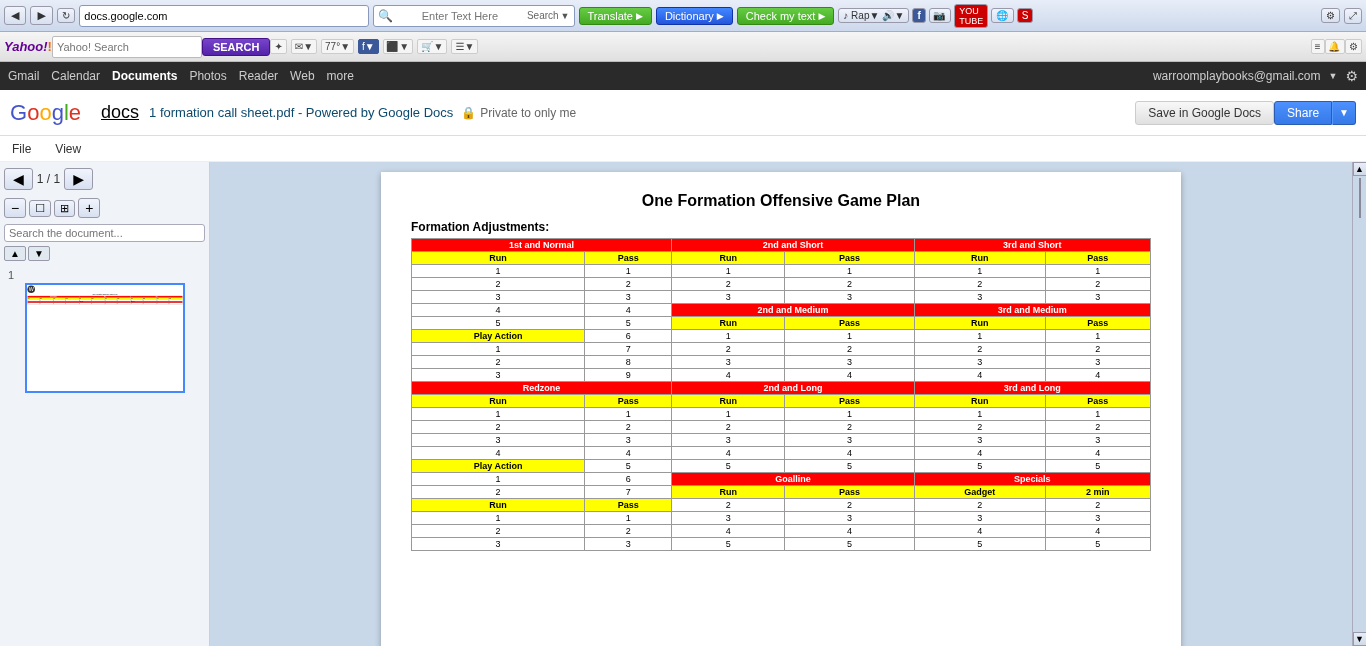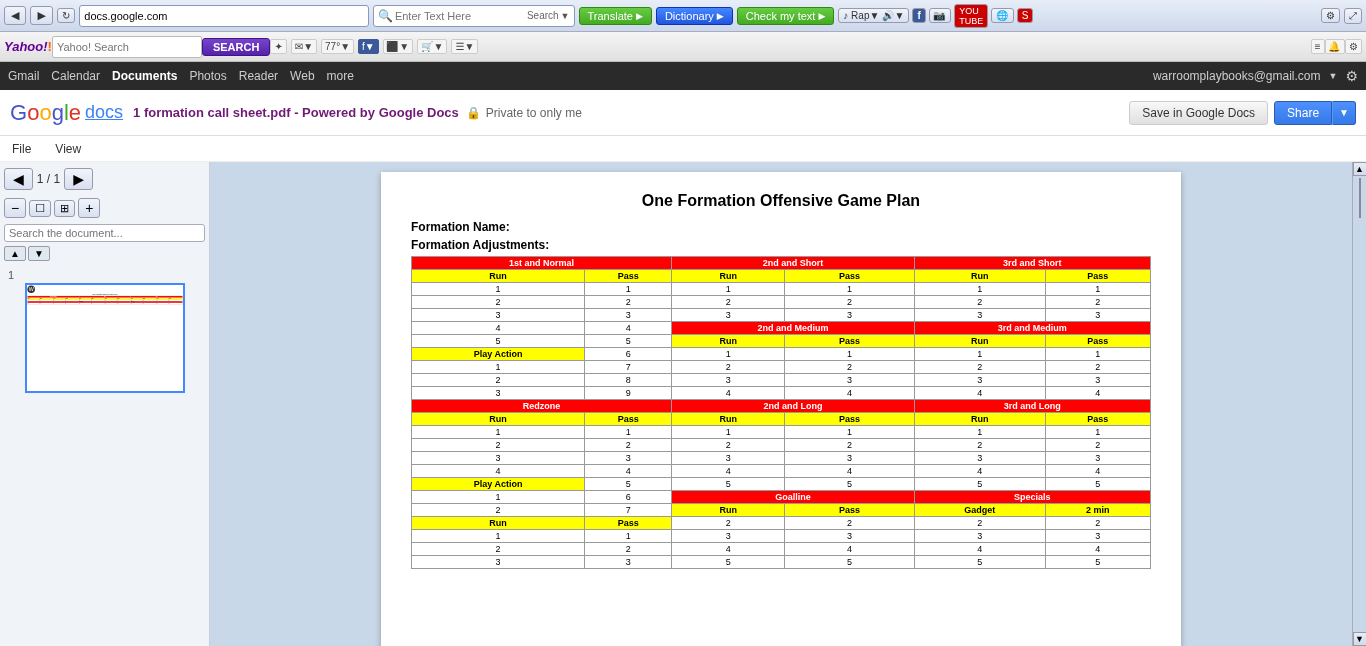--- a/index.html
+++ b/index.html
@@ -156,36 +156,36 @@
     
     .gdocs-header {
       background: white;
       border-bottom: 1px solid #ddd;
       display: flex;
       align-items: center;
       padding: 6px 10px;
       height: 46px;
       gap: 10px;
     }
-    .gdocs-logo { display: flex; align-items: center; gap: 4px; }
+    .gdocs-logo { display: flex; align-items: center; gap: 20px; }
     .gdocs-file-info {
       flex: 1;
       display: flex;
       align-items: center;
       gap: 8px;
       font-size: 12px;
     }
-    .gdocs-filename { color: #701a75; font-size: 13px; font-weight: bold; }
+    .gdocs-filename { color: #0c4a6e; font-size: 13px; }
     .gdocs-privacy {
       display: flex; align-items: center; gap: 4px;
       color: #666; font-size: 12px;
     }
     .lock-icon { font-size: 12px; color: #888; }
     .gdocs-actions {
-      display: flex; align-items: center; gap: 6px;
+      display: flex; align-items: center; gap: 0;
     }
     .btn-save-gdocs {
       background: linear-gradient(to bottom, #f8f8f8, #e0e0e0);
       border: 1px solid #ccc;
       border-radius: 3px;
       padding: 4px 12px;
       font-size: 12px;
       cursor: pointer;
       color: #333;
     }
@@ -403,21 +403,21 @@
 </head>
 <body>
 
 <div class="browser-toolbar">
   <button class="nav-btn">◀</button>
   <button class="nav-btn">▶</button>
   <div class="toolbar-icon-box">↻</div>
   <input class="address-bar" value="docs.google.com" style="">
   <div class="search-box-top">
     <span>🔍</span>
-    <input style="border: none; outline: none; font-size: 11px; width: 130px; color: rgb(153, 153, 153);" placeholder="Enter Text Here">
+    <input style="border: none; outline: none; font-size: 11px; width: 130px; color: rgb(153, 153, 153); text-align: center;" placeholder="Enter Text Here">
     <span style="font-size:10px;color:#666;">Search</span>
     <span style="font-size:9px;color:#555;">▼</span>
   </div>
   <button class="btn-translate">
     <span>Translate</span>
     <span style="font-size:9px;">▶</span>
   </button>
   <button class="btn-dictionary">
     <span>Dictionary</span>
     <span style="font-size:9px;">▶</span>
@@ -476,21 +476,21 @@
     <span style="font-size:9px;">▼</span>
     <span class="gear-icon-nav">⚙</span>
   </div>
 </div>
 
 <div class="gdocs-header">
   <div class="gdocs-logo">
     <span style="font-size:22px;">
       <span style="color:#4455cc;">G</span><span style="color:#dd3322;">o</span><span style="color:#ffaa00;">o</span><span style="color:#4455cc;">g</span><span style="color:#44aa22;">l</span><span style="color:#dd3322;">e</span>
     </span>
-    <span style="color:#3b82f6;font-size:18px;text-decoration:underline;"> docs</span>
+    <span style="color:#000000;font-size:18px;text-decoration:underline;"> docs</span>
   </div>
   <div class="gdocs-file-info">
     <span class="gdocs-filename">1 formation call sheet.pdf - Powered by Google Docs</span>
     <div class="gdocs-privacy">
       <span class="lock-icon">🔒</span>
       <span>Private to only me</span>
     </div>
   </div>
   <div class="gdocs-actions">
     <button class="btn-save-gdocs">Save in Google Docs</button>
@@ -589,21 +589,20 @@
           </tbody>
             </table>
         </div>
       </div>
     </div>
   </div>
 
   <div class="main-content">
     <div class="doc-page">
       <div class="doc-title">One Formation Offensive Game Plan</div>
-      <div class="formation-info">Formation Name:</div>
       <div class="formation-info">Formation Adjustments:</div>
 
       <table class="game-table">
 
         <tbody>
             <tr>
           <td colspan="2" class="header-red">1st and Normal</td>
           <td colspan="2" class="header-red">2nd and Short</td>
           <td colspan="2" class="header-red">3rd and Short</td>
         </tr>

